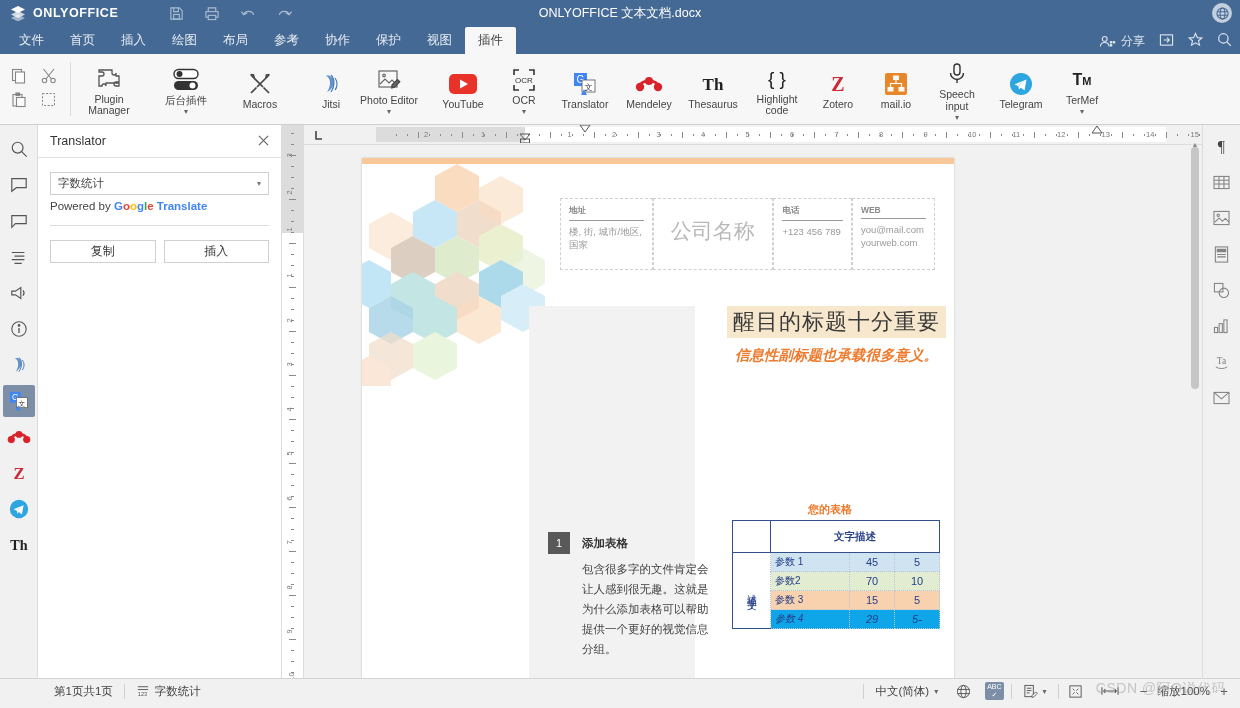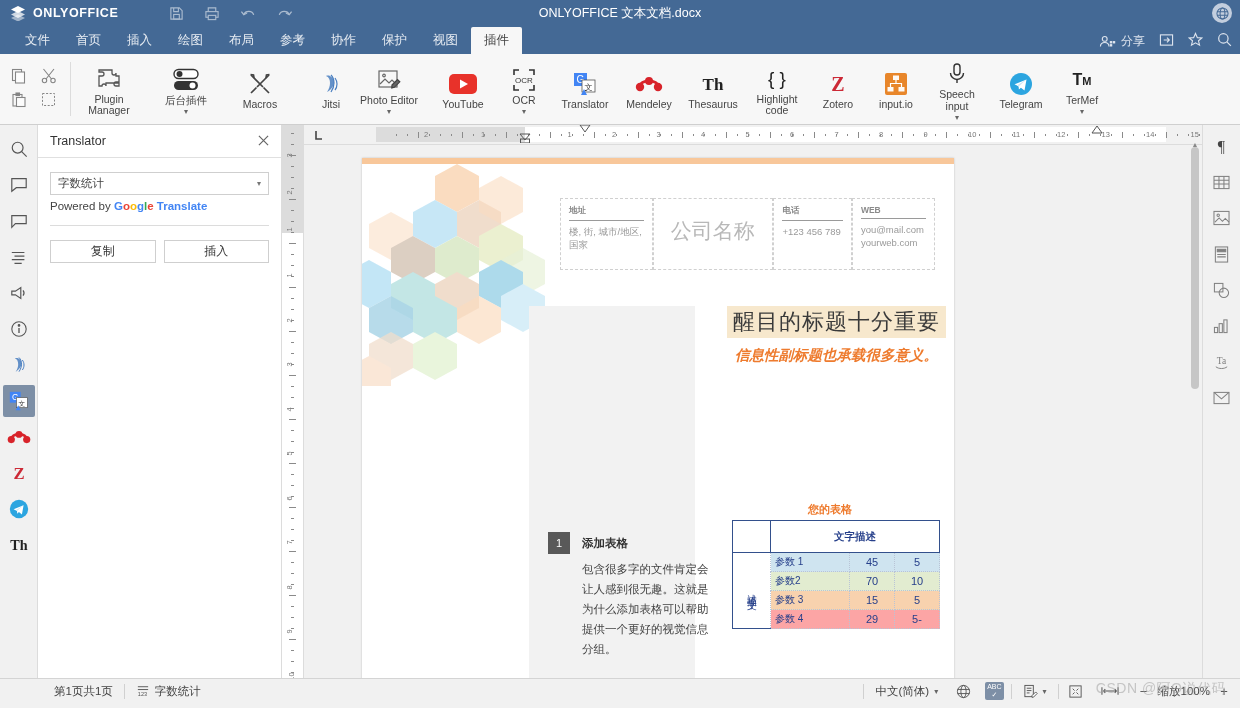--- a/index.html
+++ b/index.html
@@ -217,21 +217,21 @@
     border: 1px solid #33508c !important; border-right: 1px dotted #b9c4d6 !important;
     width: 38px; text-align: center; vertical-align: middle;
   }
   .vert-text {
     writing-mode: vertical-rl; font-size: 10px; color: #27408b; letter-spacing: 2px;
     display: inline-block;
   }
   .r1 { background: #cfe4f0; }
   .r2 { background: #e2ecd0; }
   .r3 { background: #f8d2ae; }
-  .r4 { background: #fca5a5; }
+  .r4 { background: #0ea5e9; font-style: italic; }
   .num-c { text-align: center; font-size: 11px; }
 
   .numbox-wrap { position: absolute; left: 186px; top: 374px; width: 164px; }
   .numbox {
     width: 22px; height: 22px; background: #595959; color: #fff;
     font-size: 11px; display: flex; align-items: center; justify-content: center;
   }
   .nb-title { font-size: 11.5px; color: #333; font-weight: bold; margin-left: 34px; margin-top: -18px; }
   .nb-body { font-size: 11.5px; color: #444; line-height: 20px; margin-left: 34px; margin-top: 8px; }
 
@@ -328,21 +328,21 @@
       <svg width="13" height="13" viewBox="0 0 14 14" fill="none" stroke="#446995" stroke-width="1.1">
         <circle cx="7" cy="7" r="6"></circle>
           <ellipse cx="7" cy="7" rx="2.6" ry="6"></ellipse>
           <path d="M1.2 5h11.6M1.2 9h11.6"></path>
       </svg>
     </span>
   </div>
 </div>
 
 <div class="tabsbar">
-  <div id="tabs-container" style="display:flex;padding-left:12px;">
+  <div id="tabs-container" style="display:flex;padding-left:6px;">
       <div class="tab">文件</div>
       <div class="tab">首页</div>
       <div class="tab">插入</div>
       <div class="tab">绘图</div>
       <div class="tab">布局</div>
       <div class="tab">参考</div>
       <div class="tab">协作</div>
       <div class="tab">保护</div>
       <div class="tab">视图</div>
       <div class="tab active">插件</div>
@@ -564,21 +564,21 @@
           <span style="display: flex; align-items: center; justify-content: center;">
             <svg width="24" height="24" viewBox="0 0 24 24">
         <rect x="1" y="1" width="22" height="22" rx="2" fill="#e8862a"></rect>
         <rect x="9" y="3.5" width="6" height="4.5" fill="#fff" opacity=".95"></rect>
         <rect x="3.5" y="15" width="6" height="4.5" fill="#fff" opacity=".95"></rect>
         <rect x="14.5" y="15" width="6" height="4.5" fill="#fff" opacity=".95"></rect>
         <path d="M12 8v3.5M12 11.5H6.5V15M12 11.5h5.5V15" stroke="#fff" stroke-width="1.2" fill="none"></path>
             </svg>
           </span>
         </div>
-        <div class="rb-lbl">input.io</div>
+        <div class="rb-lbl">mail.io</div>
       </div>
       <div class="rb-item wide">
         <div class="rb-ic">
           <span style="display: flex; align-items: center; justify-content: center;">
             <svg width="24" height="24" viewBox="0 0 24 24" fill="none" stroke="#333" stroke-width="1.4">
         <rect x="9" y="2" width="6" height="11" rx="3"></rect>
               <path d="M5.5 11a6.5 6.5 0 0013 0"></path>
               <path d="M12 17.5V21"></path>
             </svg>
           </span>

